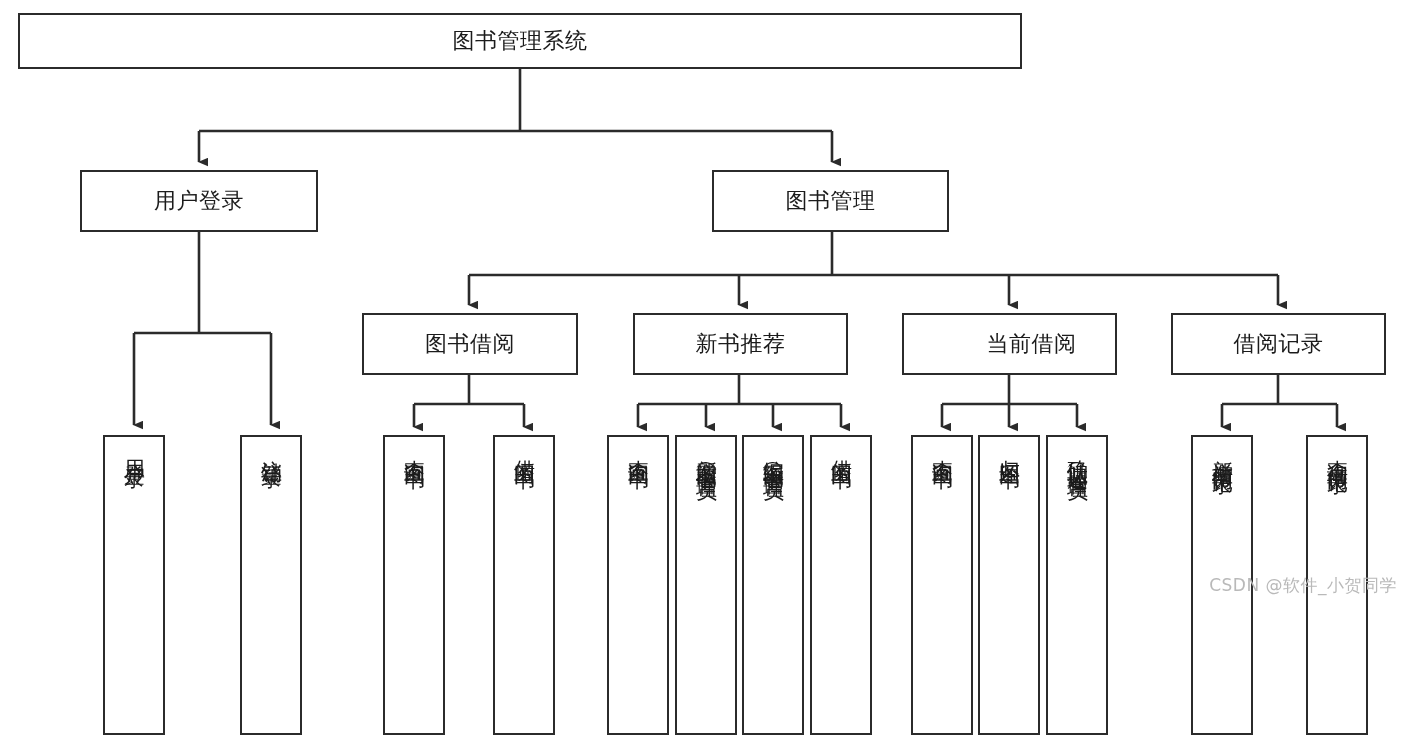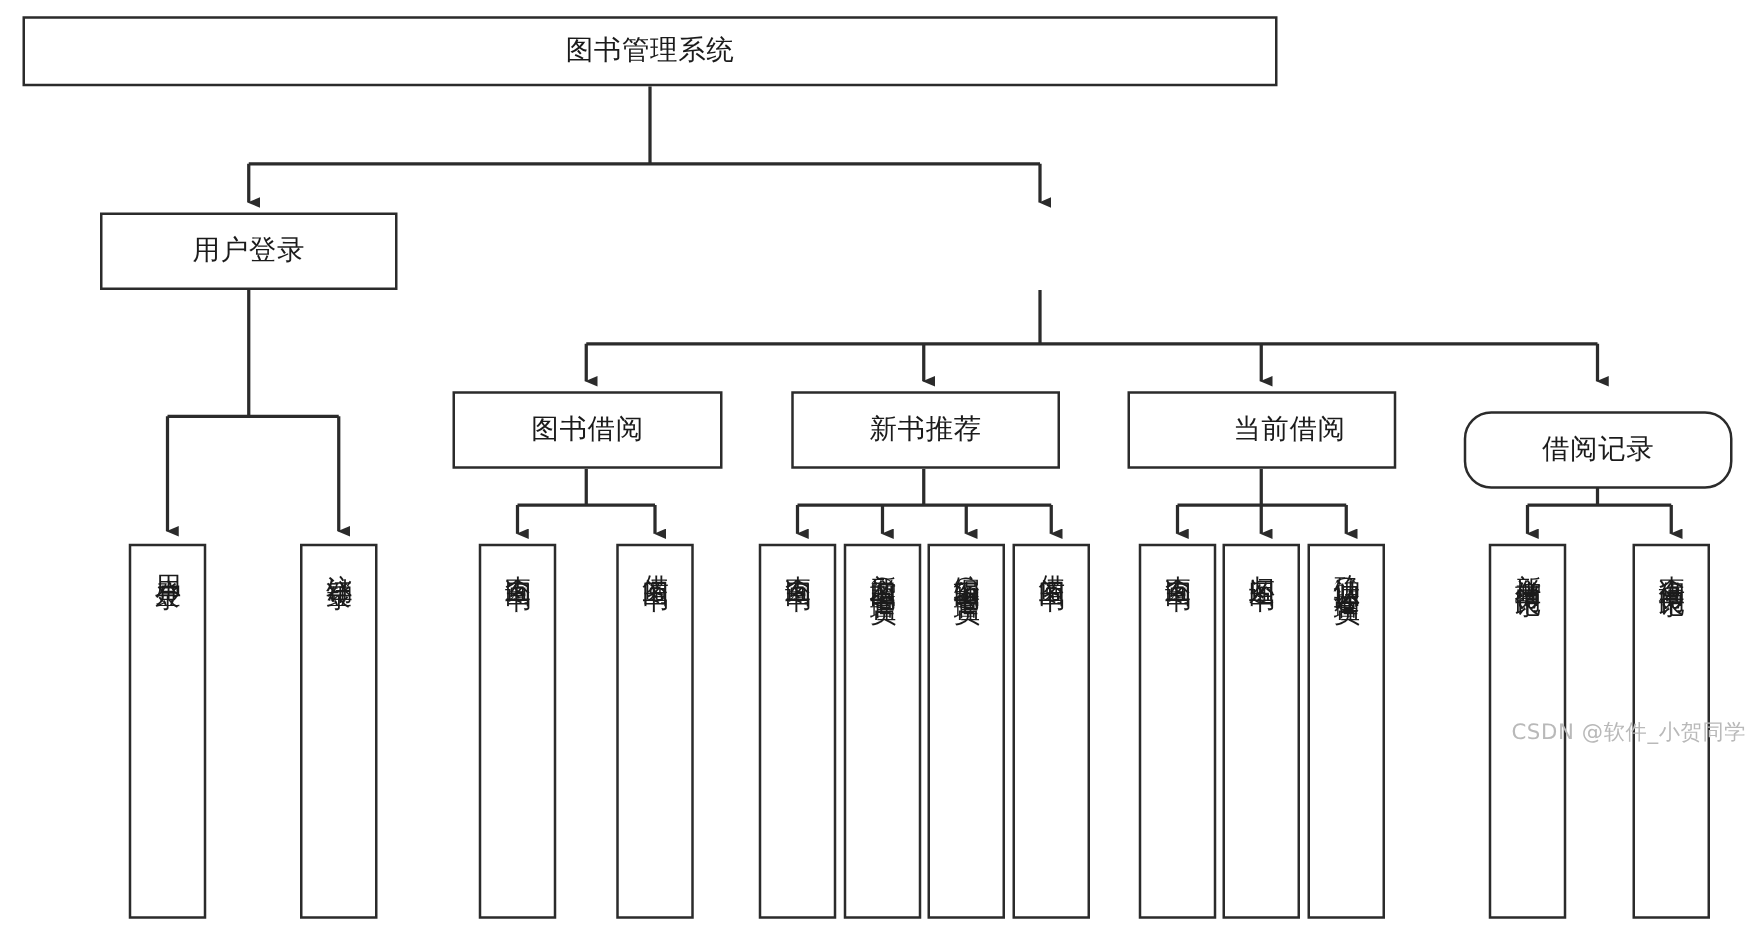--- a/index.html
+++ b/index.html
@@ -140,34 +140,37 @@
   </svg>
 
   <div class="node-box" style="left:18px; top:13px; width:1004px; height:56px;">
     <span class="node-label-h">图书管理系统</span>
   </div>
 
   <div class="node-box" style="left:80px; top:170px; width:238px; height:62px;">
     <span class="node-label-h">用户登录</span>
   </div>
 
+  <div class="node-box" style="left:712px; top:170px; width:237px; height:62px;">
+    <span class="node-label-h">图书管理</span>
+  </div>
 
   <div class="node-box" style="left:362px; top:313px; width:216px; height:62px;">
     <span class="node-label-h">图书借阅</span>
   </div>
 
   <div class="node-box" style="left:633px; top:313px; width:215px; height:62px;">
     <span class="node-label-h">新书推荐</span>
   </div>
 
   <div class="node-box" style="left:902px; top:313px; width:215px; height:62px;padding-left:44px;">
     <span class="node-label-h">当前借阅</span>
   </div>
 
-  <div class="node-box" style="left:1171px; top:329px; width:215px; height:62px;border-radius:22px;">
+  <div class="node-box" style="left:1171px; top:313px; width:215px; height:62px;">
     <span class="node-label-h">借阅记录</span>
   </div>
 
   <div class="node-box leaf-box" style="left:103px; top:435px; width:62px; height:300px;">
     <span class="node-label-v">用户登录</span>
   </div>
 
   <div class="node-box leaf-box" style="left:240px; top:435px; width:62px; height:300px;">
     <span class="node-label-v">注销登录</span>
   </div>

